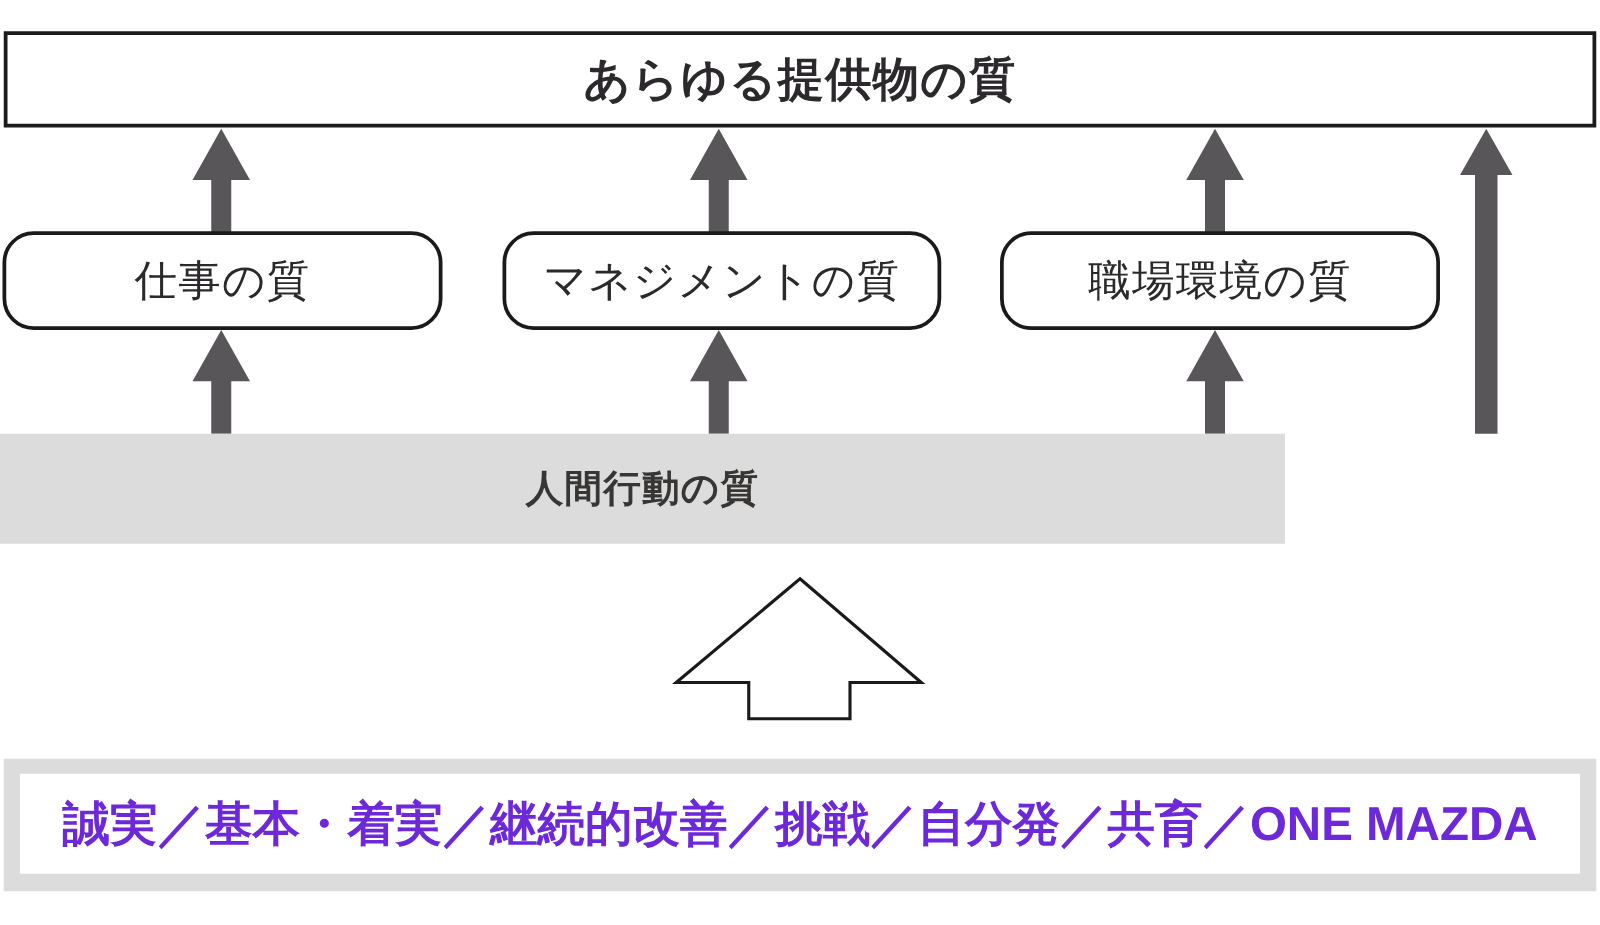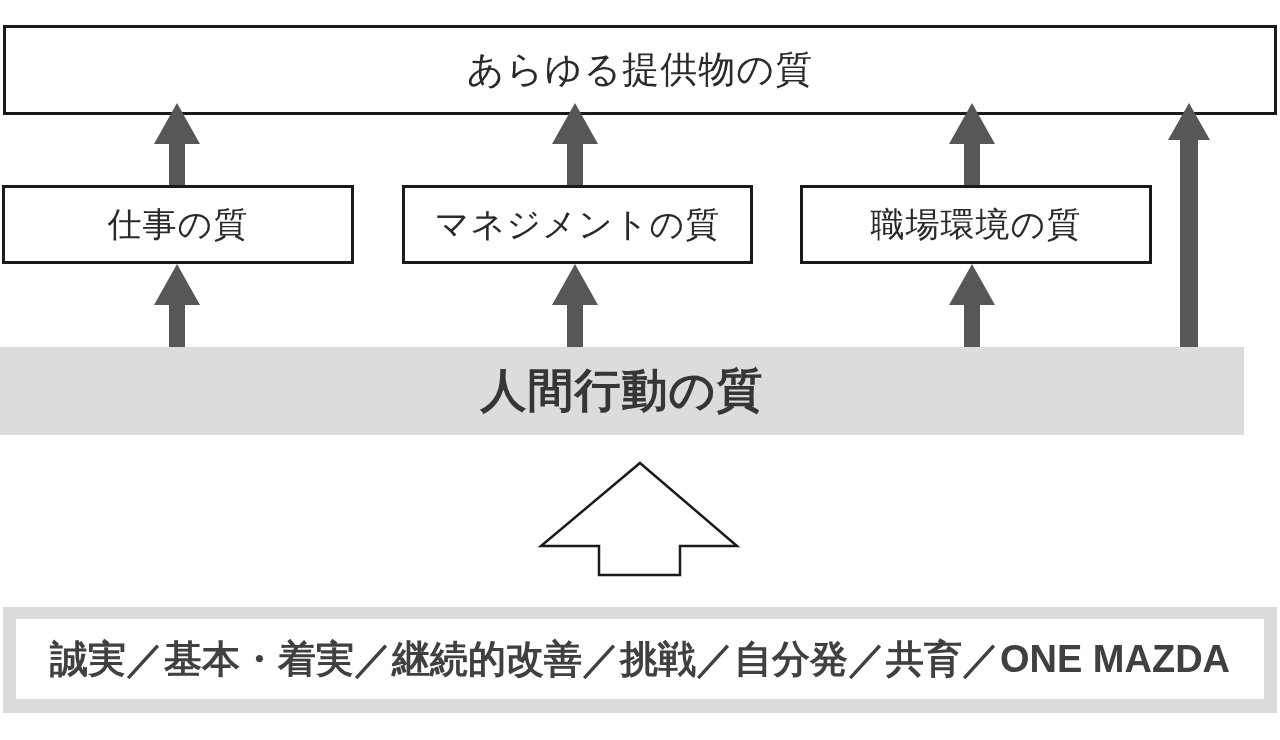--- a/index.html
+++ b/index.html
@@ -18,36 +18,36 @@
   }
   .box{
     position:absolute;
     background:#ffffff;
     border:3px solid var(--line-black);
     box-sizing:border-box;
     display:flex;align-items:center;justify-content:center;
     color:var(--ink);
   }
   .top-box{
-    left:3px;top:25px;width:1274px;height:90px;
-    font-size:37px;font-weight:400;letter-spacing:1px;
+    left:3px;top:25px;width:1274px;height:77px;
+    font-size:37px;font-weight:700;letter-spacing:1px;
   }
   .mid-box{
     top:185px;height:79px;
-    font-size:34px;font-weight:400;letter-spacing:1px;
+    font-size:34px;font-weight:400;letter-spacing:1px;border-radius:25px;
   }
   .mid-1{left:2px;width:352px;}
   .mid-2{left:402px;width:351px;}
   .mid-3{left:800px;width:352px;}
   .band{
     position:absolute;
-    left:0;top:347px;width:1244px;height:88px;
+    left:0;top:347px;width:1028px;height:88px;
     background:var(--panel-gray);
     display:flex;align-items:center;justify-content:center;
-    font-size:46px;font-weight:700;letter-spacing:1px;
+    font-size:30px;font-weight:700;letter-spacing:1px;
     color:#383634;
   }
   .arrow{
     position:absolute;
     color:var(--arrow-gray);
     overflow:visible;
     display:block;
   }
   .a1{left:154px;} .a2{left:552px;} .a3{left:949px;}
   .rowA{top:103px;} .rowB{top:264px;}
@@ -62,21 +62,21 @@
     left:3px;top:607px;width:1274px;height:106px;
     background:var(--panel-gray);
     box-sizing:border-box;
   }
   .values-inner{
     position:absolute;
     left:13px;right:13px;top:12px;bottom:14px;
     background:#ffffff;
     display:flex;align-items:center;justify-content:center;
     font-size:38px;font-weight:700;
-    color:#404040;
+    color:#6d28d9;
     letter-spacing:0px;
     white-space:nowrap;
   }
 </style>
 </head>
 <body>
 
 <div class="canvas">
 
   <div class="box top-box">

